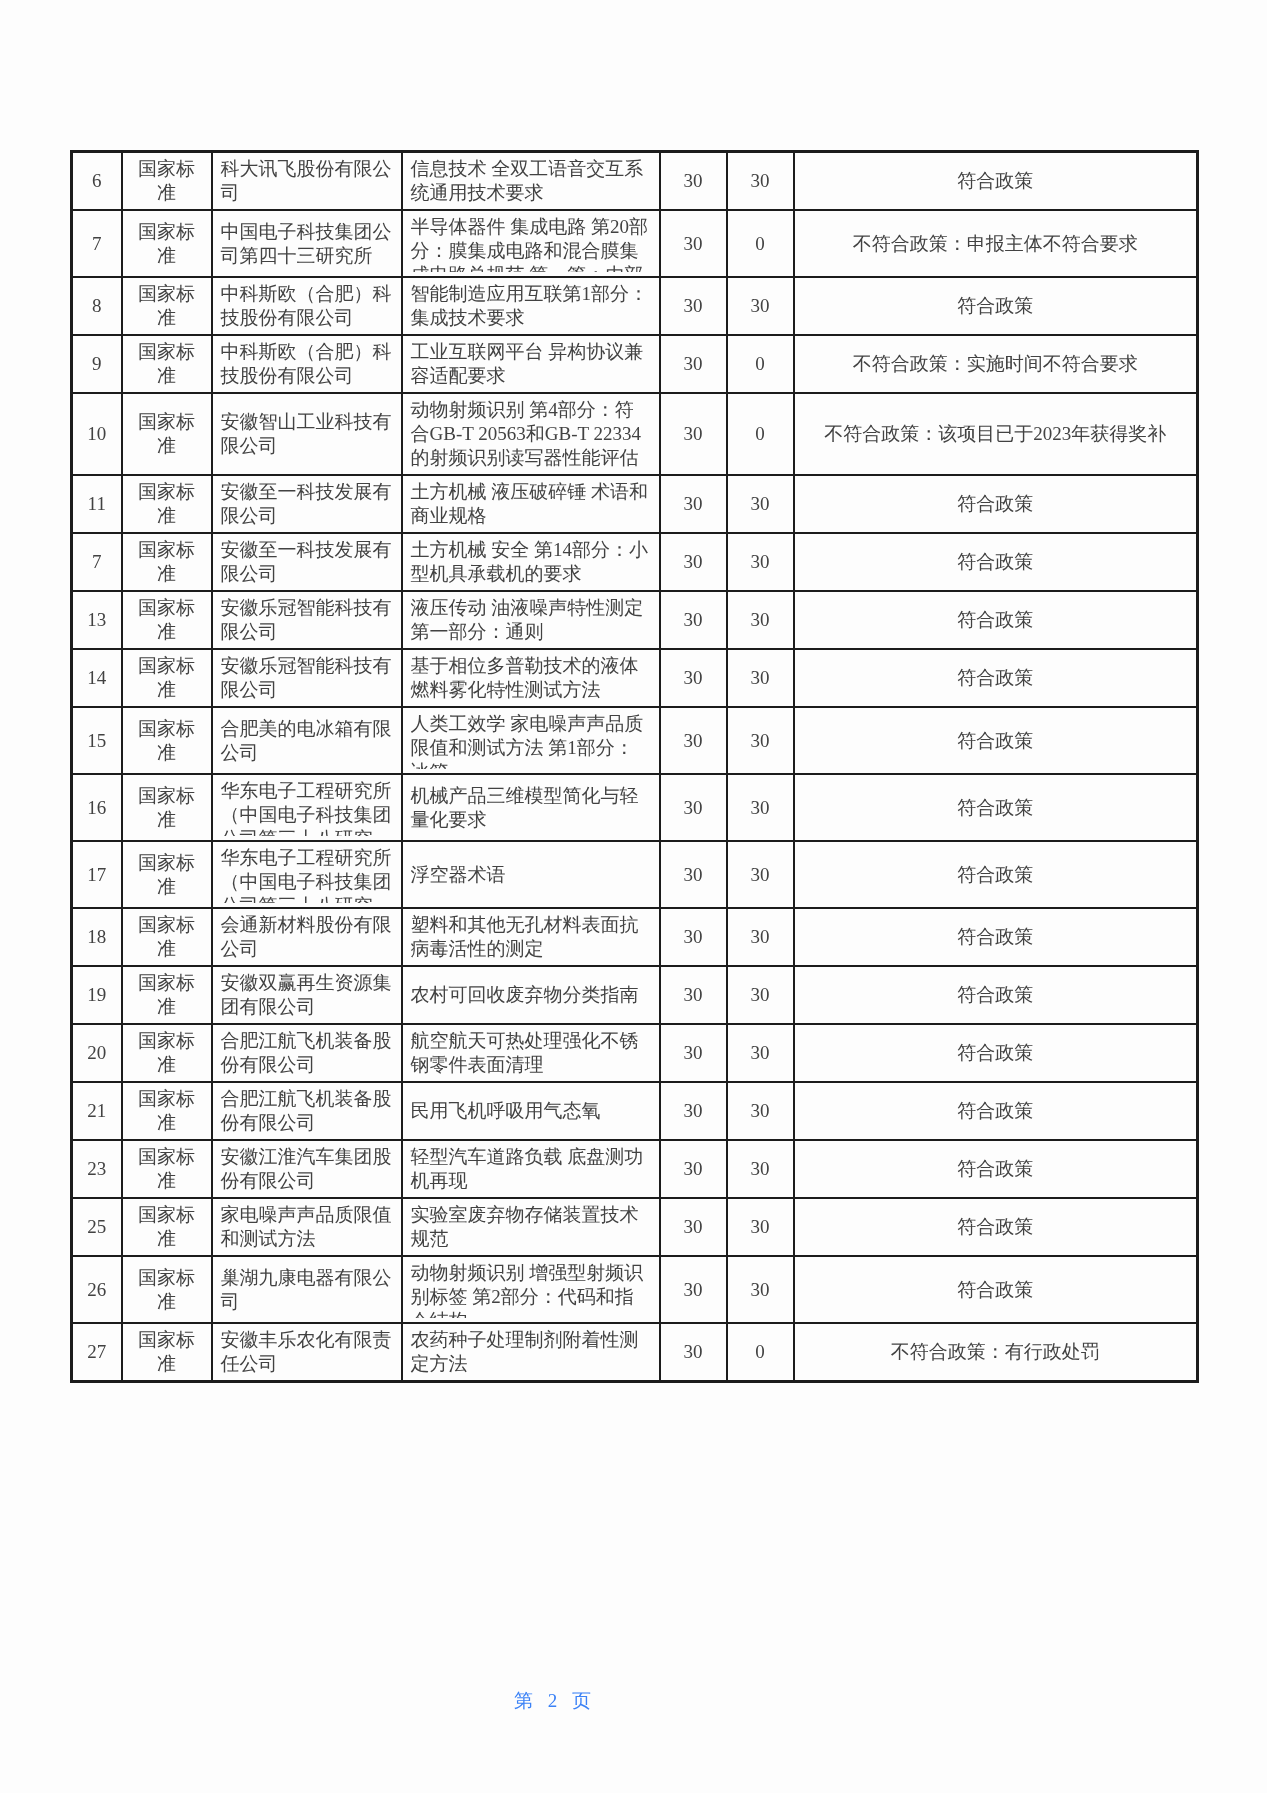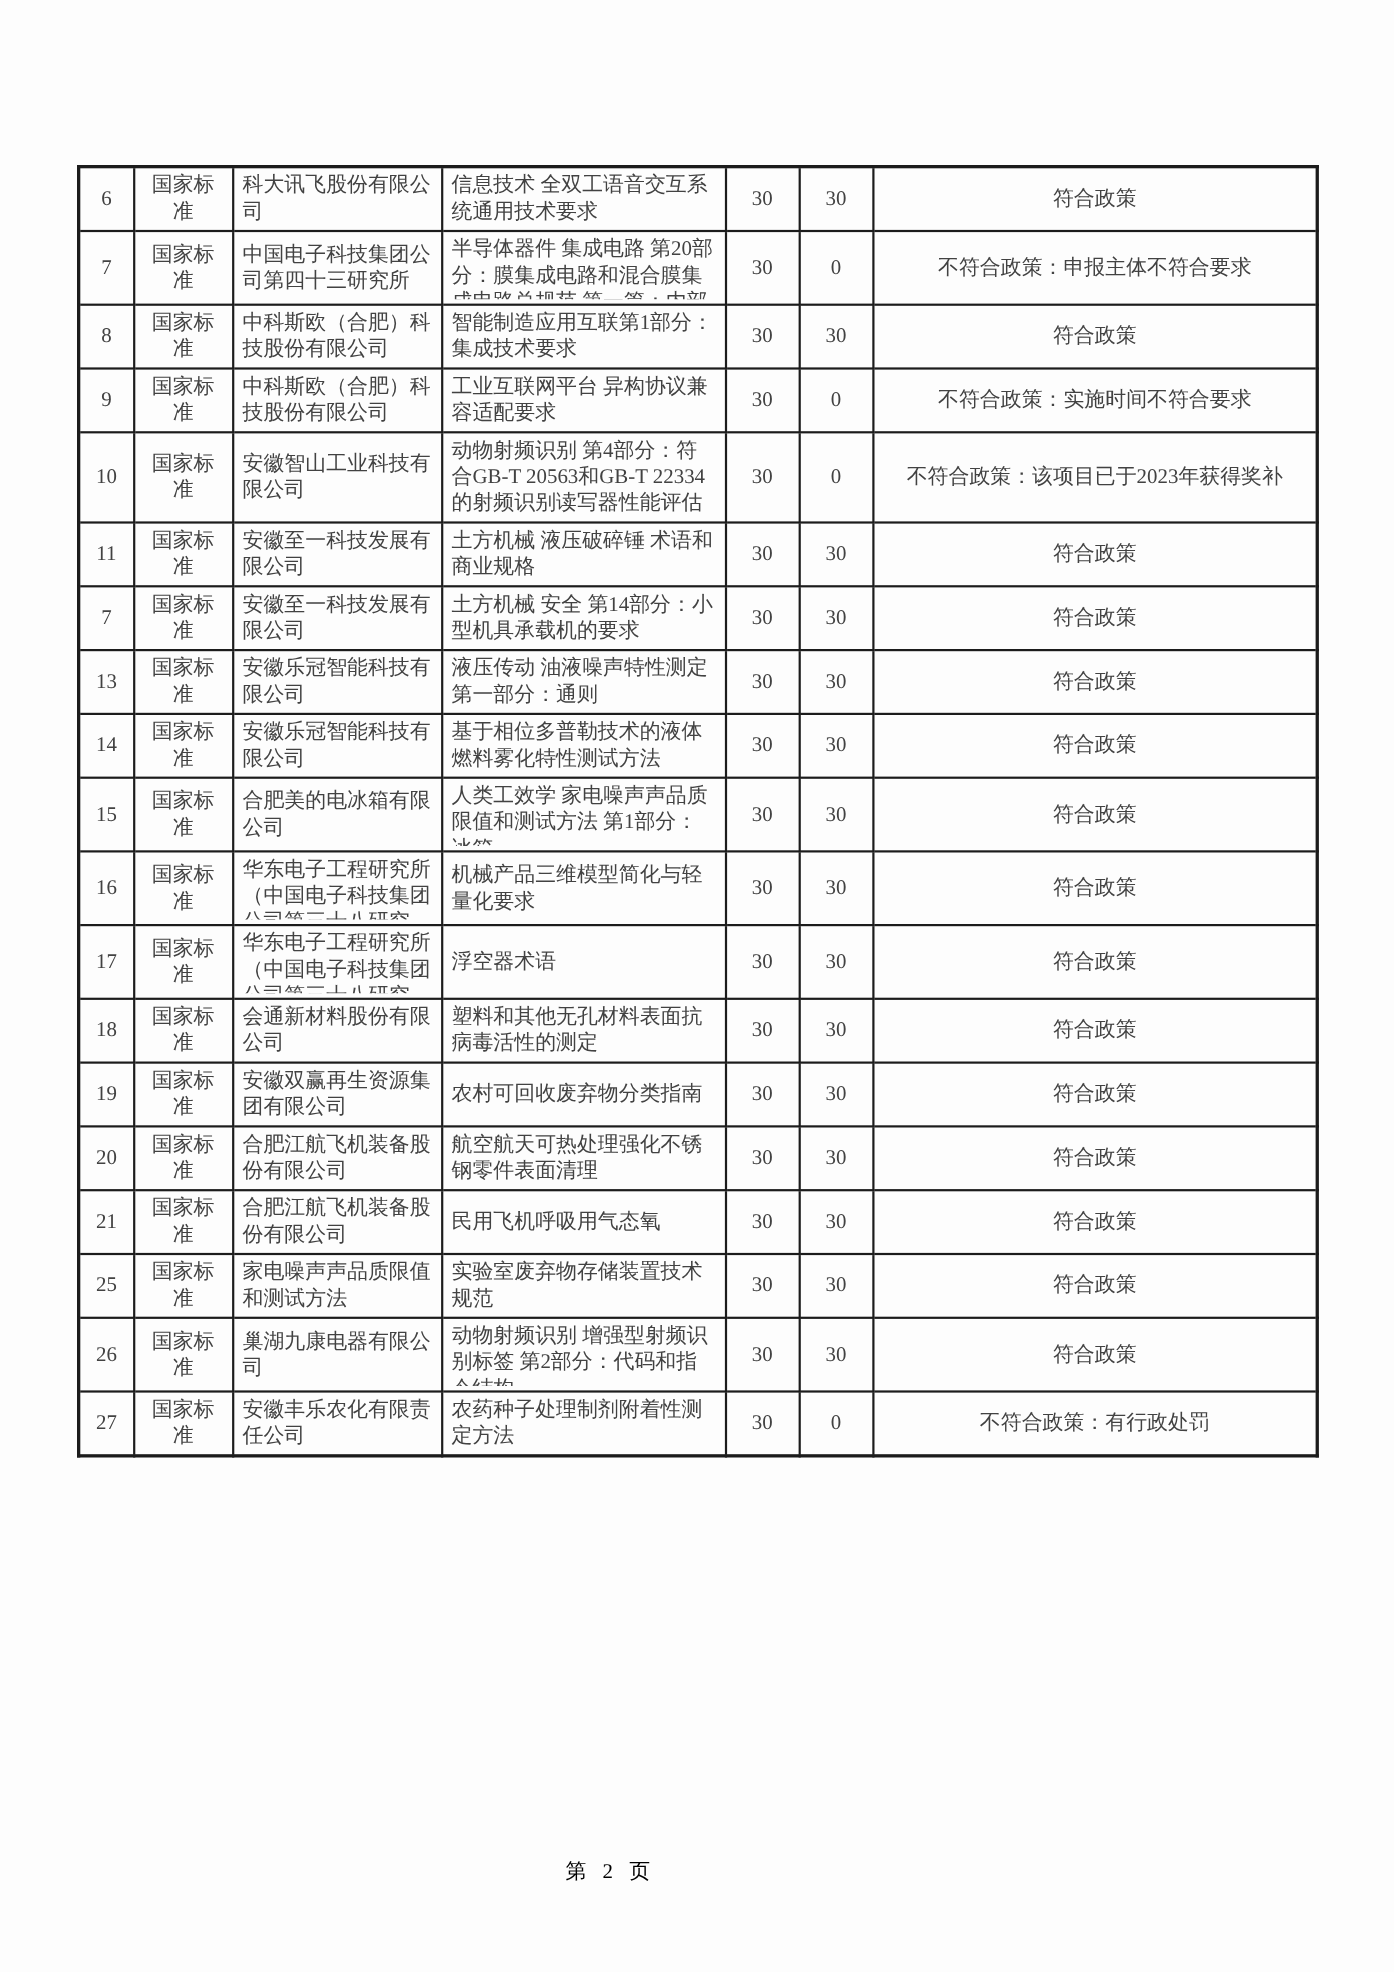--- a/index.html
+++ b/index.html
@@ -32,21 +32,21 @@
   td.c-company, td.c-standard{text-align:left;}
   td.c-company{padding:4px 6px;}
   td.c-status{padding:4px 60px;}
   .txt{display:block;}
   .txt.clip{max-height:57px;overflow:hidden;}
   .footer{
     position:absolute;top:1688px;left:0;width:1110px;
     text-align:center;
     font-size:19px;
     letter-spacing:5px;
-    color:#000000;
+    color:#3b82f6;
   }
 </style>
 </head>
 <body>
 
 <div class="sheet">
 
   <table class="std">
     <colgroup>
       <col style="width:50px">
@@ -421,20 +421,43 @@
           </td>
           <td class="c-score2">
             <span class="txt">30</span>
           </td>
           <td class="c-status">
             <span class="txt">符合政策</span>
           </td>
         </tr>
         <tr>
           <td class="c-no">
+            <span class="txt">23</span>
+          </td>
+          <td class="c-type">
+            <span class="txt">国家标准</span>
+          </td>
+          <td class="c-company">
+            <span class="txt">安徽江淮汽车集团股份有限公司</span>
+          </td>
+          <td class="c-standard">
+            <span class="txt">轻型汽车道路负载 底盘测功机再现</span>
+          </td>
+          <td class="c-score1">
+            <span class="txt">30</span>
+          </td>
+          <td class="c-score2">
+            <span class="txt">30</span>
+          </td>
+          <td class="c-status">
+            <span class="txt">符合政策</span>
+          </td>
+        </tr>
+        <tr>
+          <td class="c-no">
             <span class="txt">25</span>
           </td>
           <td class="c-type">
             <span class="txt">国家标准</span>
           </td>
           <td class="c-company">
             <span class="txt">家电噪声声品质限值和测试方法</span>
           </td>
           <td class="c-standard">
             <span class="txt">实验室废弃物存储装置技术规范</span>

